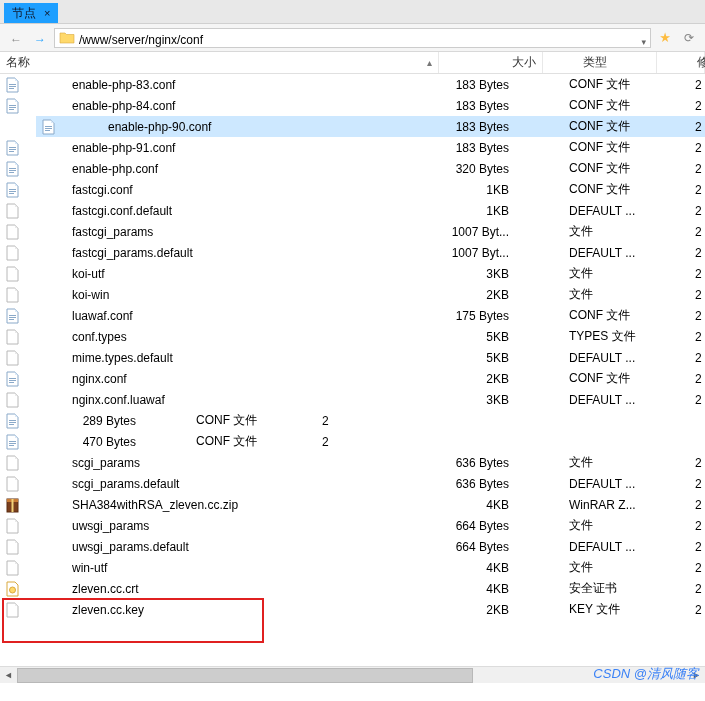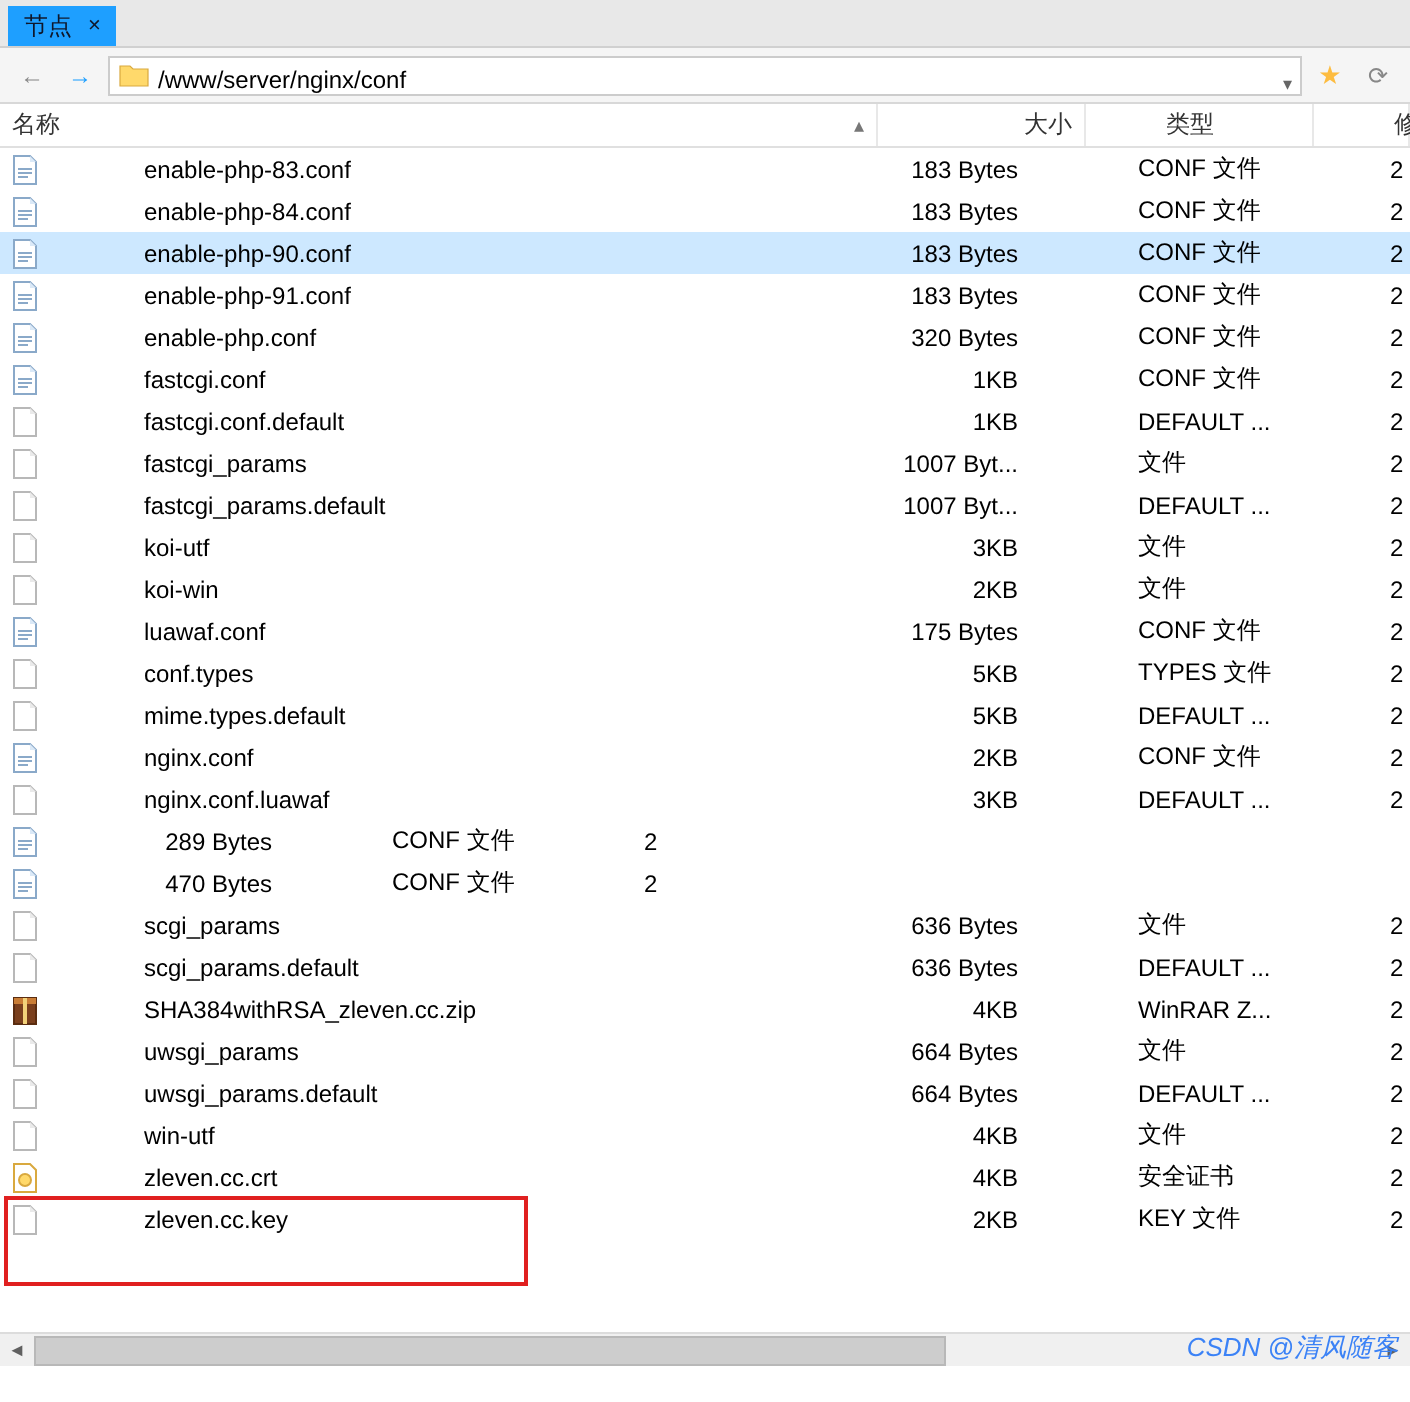--- a/index.html
+++ b/index.html
@@ -20,21 +20,21 @@
   .headers { display: flex; height: 22px; border-bottom: 1px solid #e0e0e0; background: #fff; font-size: 12px; color: #333; gap: 34px; }
   .hcol { display: flex; align-items: center; padding: 0 6px; border-right: 1px solid #e8e8e8; }
   .hcol.name { flex: 1; justify-content: space-between; }
   .hcol.size { width: 70px; justify-content: flex-end; }
   .hcol.type { width: 80px; }
   .hcol.date { width: 14px; }
   .sort-arrow { color: #777; font-size: 10px; }
   
   .filelist { overflow-y: auto; height: 610px; }
   .row { display: flex; height: 21px; align-items: center; padding-left: 4px; gap: 48px; }
-  .row.selected { background: #cde8ff; }
+  .row.selected { background: #cde8ff; margin-left: 36px; }
   .row .icon { width: 16px; height: 16px; display: flex; align-items: center; justify-content: center; margin-right: 4px; }
   .row .fname { flex: 1; white-space: nowrap; overflow: hidden; }
   .row .fsize { width: 70px; text-align: right; padding-right: 6px; }
   .row .ftype { width: 80px; padding-left: 6px; white-space: nowrap; overflow: hidden; }
   .row .fdate { width: 14px; padding-left: 4px; }
   
   .highlight-box { position: absolute; border: 2px solid #e02020; left: 2px; top: 598px; width: 262px; height: 45px; pointer-events: none; }
   
   .scrollbar-h { position: absolute; bottom: 18px; left: 0; right: 0; height: 17px; background: #f0f0f0; border-top: 1px solid #dcdcdc; display: flex; align-items: center; }
   .sb-btn { width: 17px; height: 17px; display: flex; align-items: center; justify-content: center; color: #606060; font-size: 9px; }

